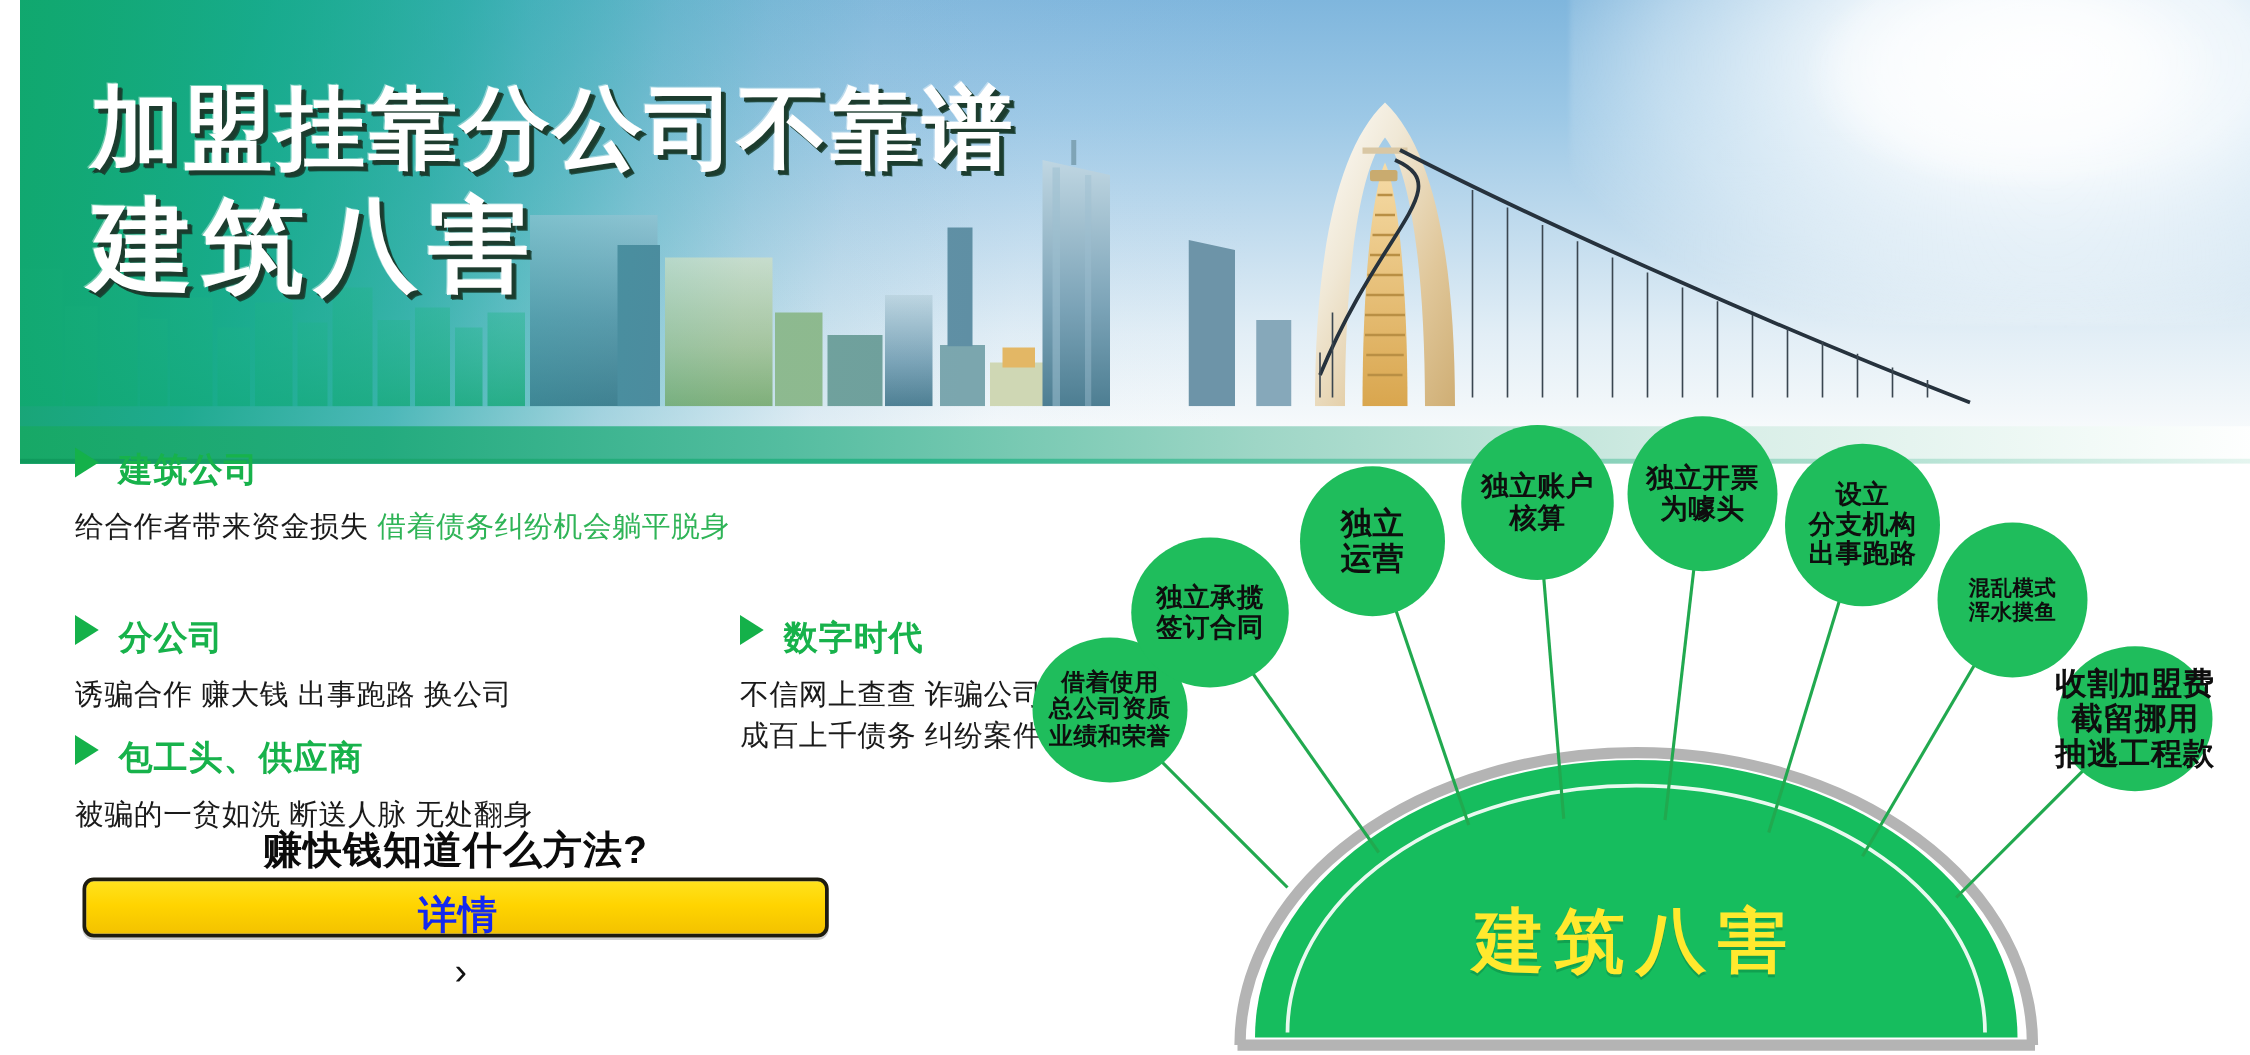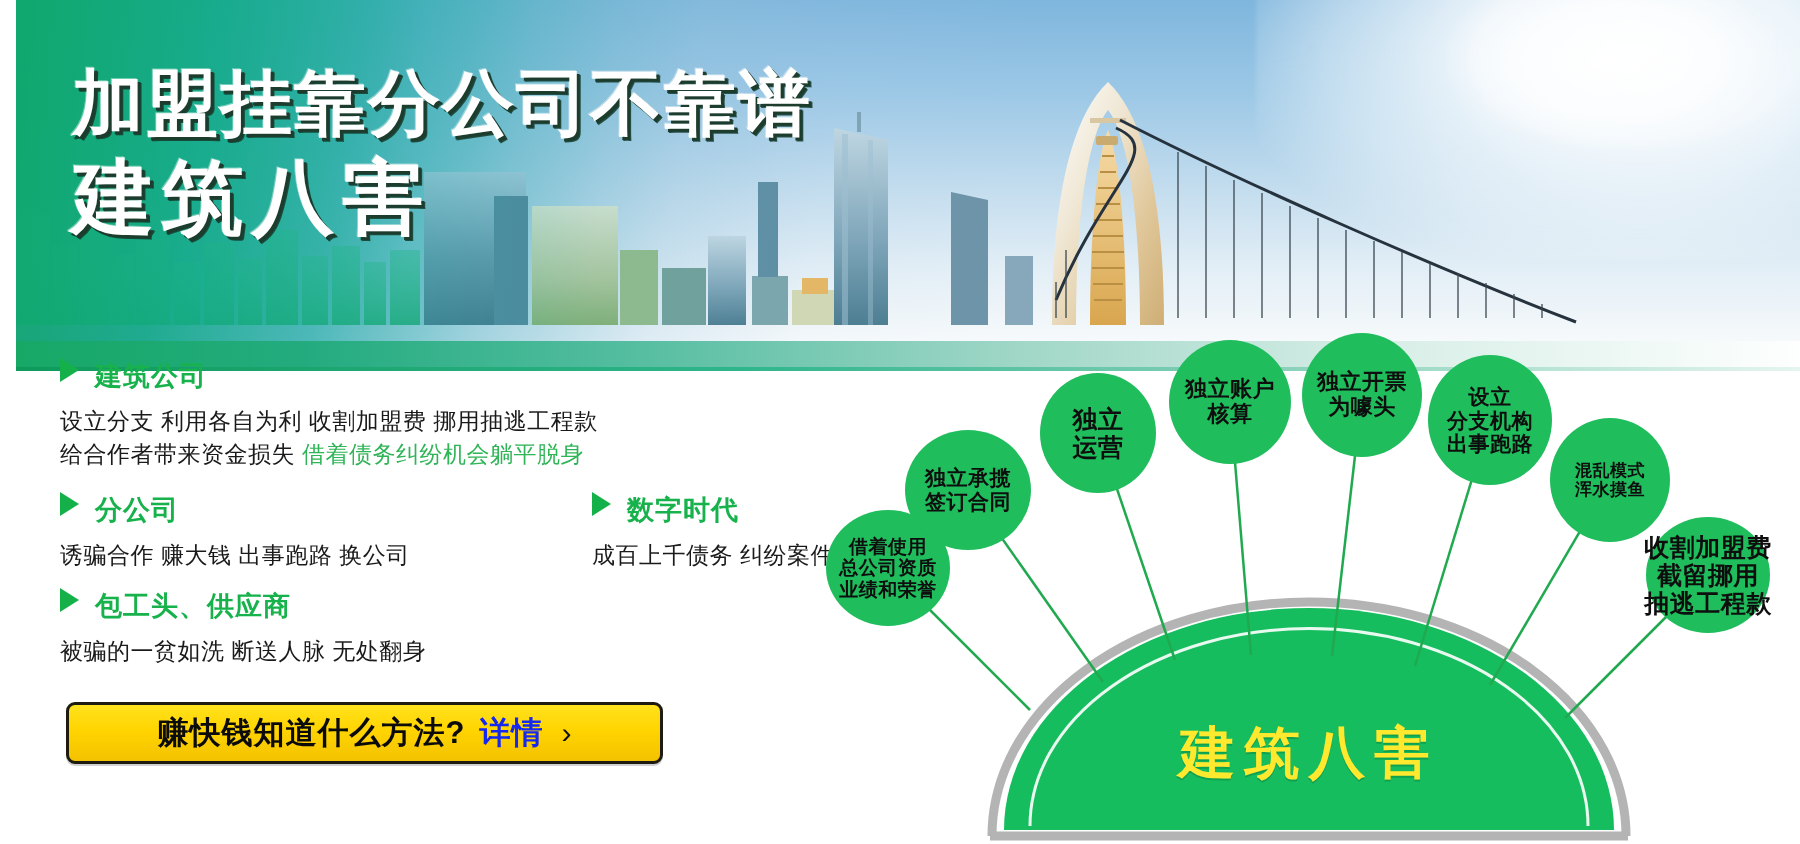--- a/index.html
+++ b/index.html
@@ -83,26 +83,27 @@
   }
   .sec-body .ln .hi{ color:#2fb457; }
 
   #sec-company{ left:60px; top:28px; }
   #sec-branch { left:60px; top:162px; }
   #sec-contractor{ left:60px; top:258px; }
   #sec-digital { left:592px; top:162px; }
 
   
   .cta{
-    position:absolute; left:66px; top:372px; width:597px; height:62px;
+    position:absolute; left:66px; top:372px; width:597px; height:48px;
     border:3px solid #1e1c10; border-radius:9px;
     background:linear-gradient(180deg,#ffe21d 0%,#ffd400 46%,#f3c200 100%);
     display:flex; align-items:center; justify-content:center; gap:10px;
     box-shadow:0 2px 0 rgba(0,0,0,.18);
     cursor:pointer;
+    flex-direction:column;
   }
   .cta-main{ color:#0b0b0b; font-size:31px; font-weight:700; letter-spacing:1px; }
   .cta-link{ color:#1428ef; font-size:31px; font-weight:700; letter-spacing:1px; margin-left:4px; }
   .cta-chev{ color:#111; font-size:30px; font-weight:400; margin-left:8px; line-height:1; }
 
   
   .diagram{ position:absolute; left:790px; top:330px; width:1010px; height:514px; }
   .diagram svg{ position:absolute; left:0; top:0; width:1010px; height:514px; }
 
   .bub-label{
@@ -249,21 +250,20 @@
   </div>
 
   <div class="left-col">
 
     <div class="sec" id="sec-company">
       <div class="sec-head">
         <span class="tri"></span>
         <span class="sec-title">建筑公司</span>
       </div>
       <div class="sec-body">
-        <div class="ln"><span>设立分支  利用各自为利   收割加盟费  挪用抽逃工程款</span></div>
         <div class="ln"><span>给合作者带来资金损失    </span><span class="hi">借着债务纠纷机会躺平脱身</span></div>
       </div>
     </div>
 
     <div class="sec" id="sec-branch">
       <div class="sec-head">
         <span class="tri"></span>
         <span class="sec-title">分公司</span>
       </div>
       <div class="sec-body">
@@ -280,20 +280,21 @@
         <div class="ln">被骗的一贫如洗  断送人脉  无处翻身</div>
       </div>
     </div>
 
     <div class="sec" id="sec-digital">
       <div class="sec-head">
         <span class="tri"></span>
         <span class="sec-title">数字时代</span>
       </div>
       <div class="sec-body">
+        <div class="ln">不信网上查查 诈骗公司</div>
         <div class="ln">成百上千债务 纠纷案件</div>
       </div>
     </div>
 
     <div class="cta">
       <span class="cta-main">赚快钱知道什么方法?</span>
       <span class="cta-link">详情</span>
       <span class="cta-chev">›</span>
     </div>
   </div>

